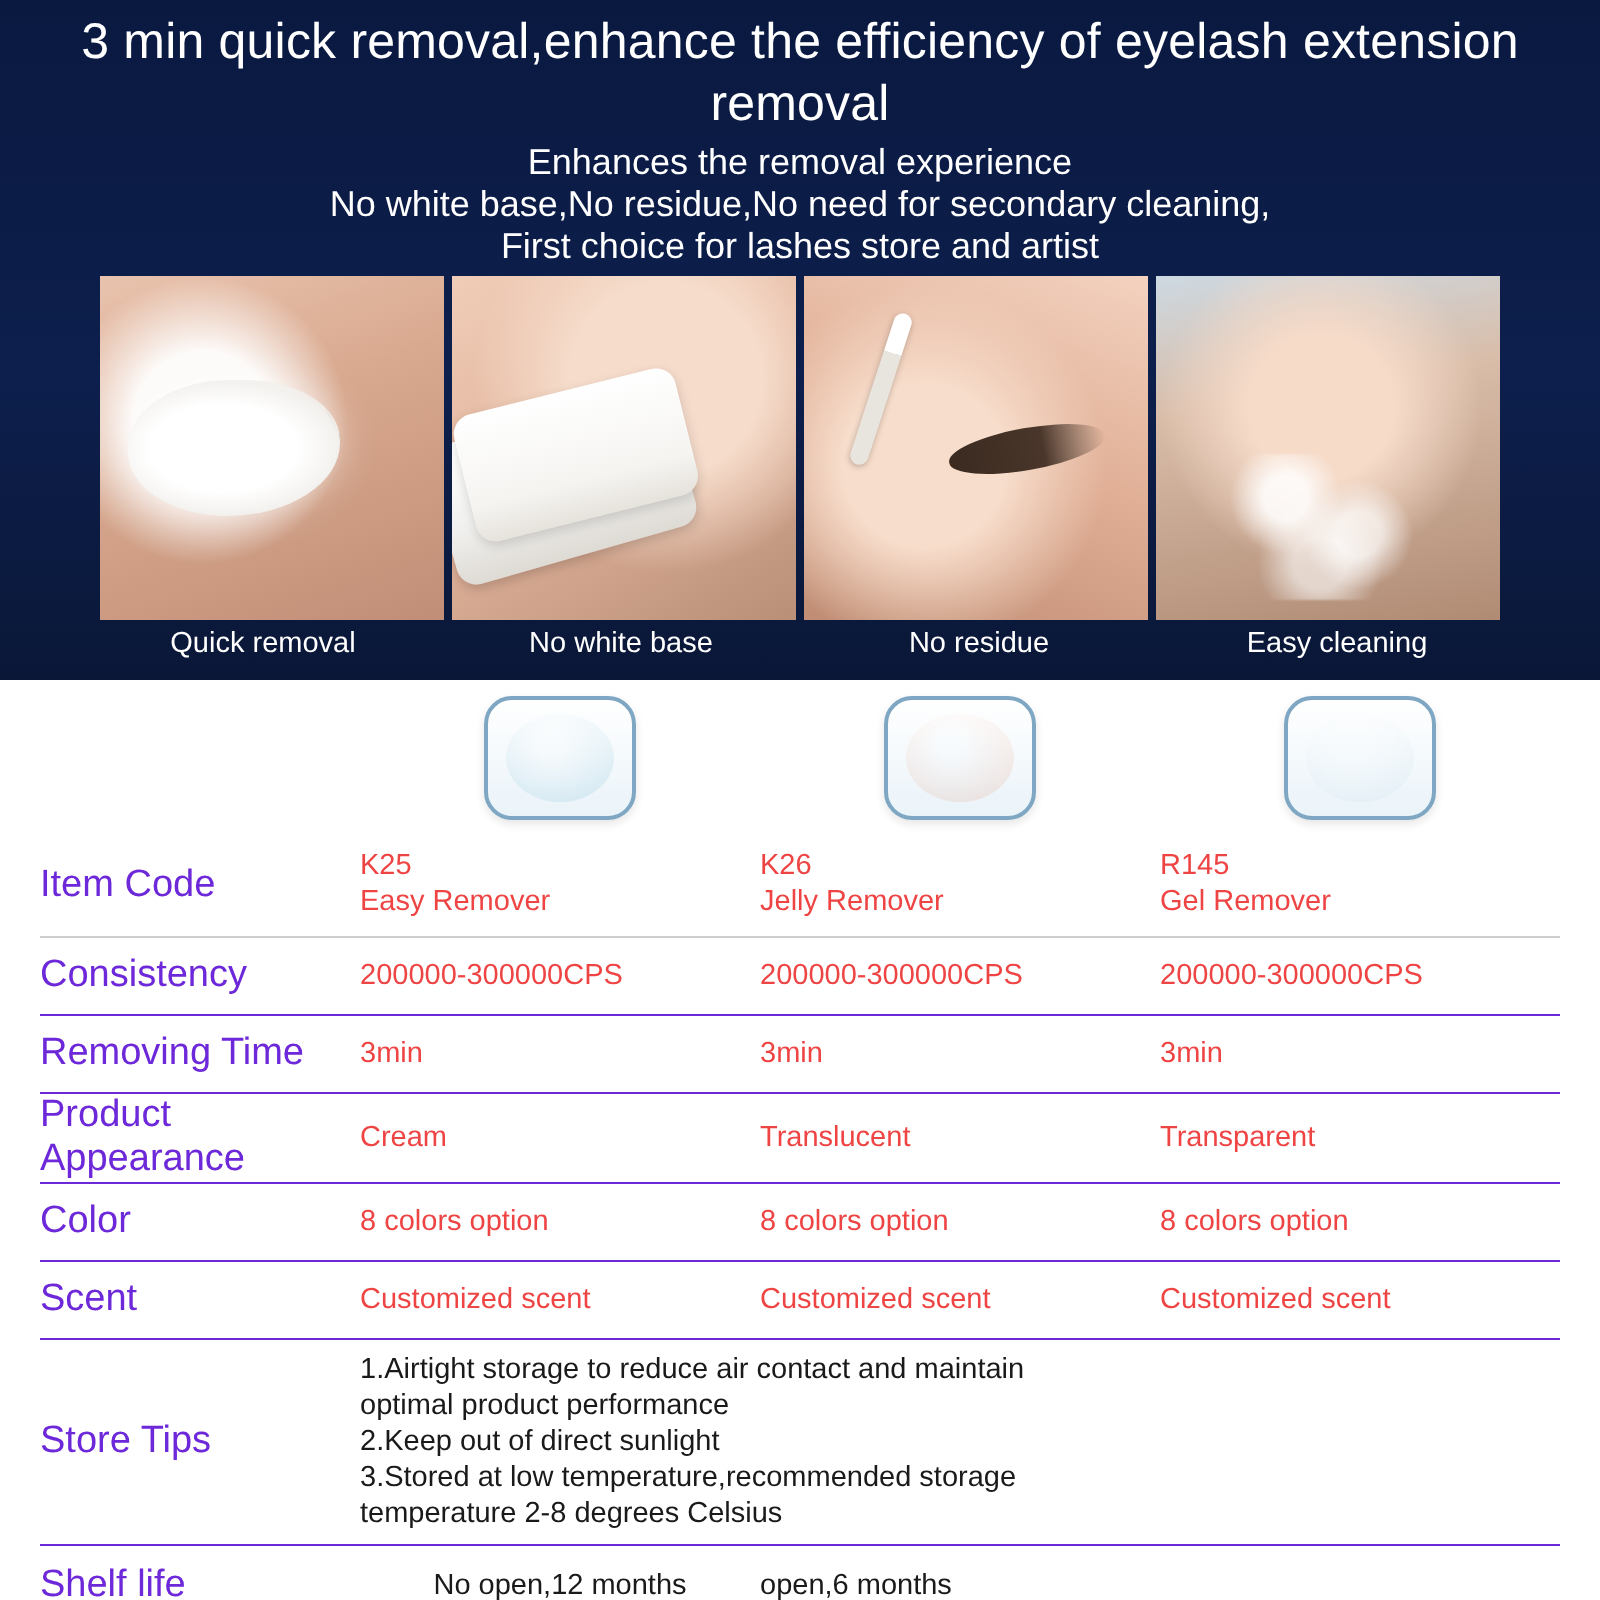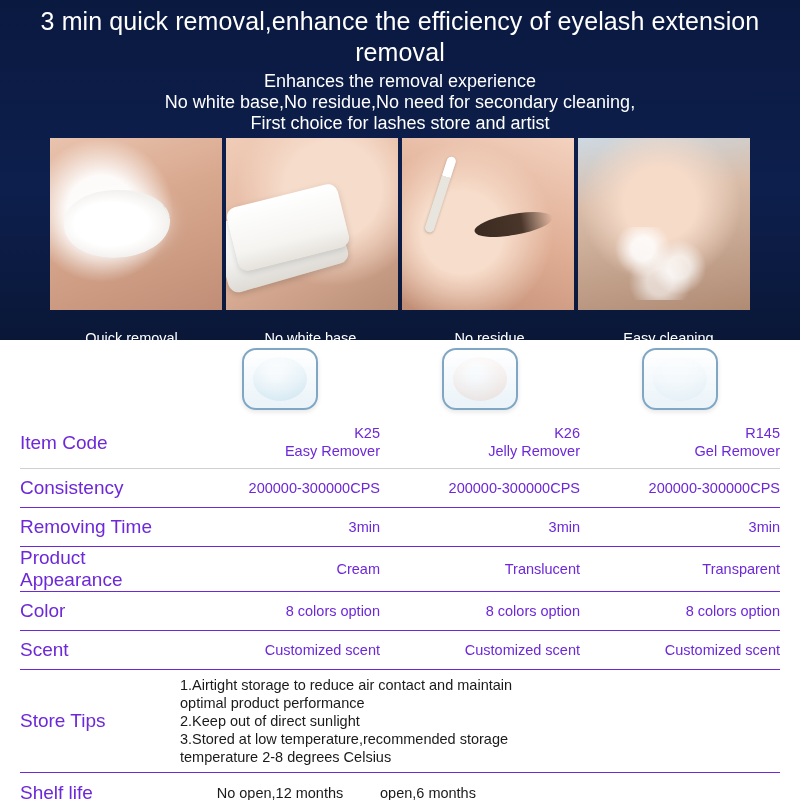--- a/index.html
+++ b/index.html
@@ -163,21 +163,21 @@
     background:
       radial-gradient(circle at 30% 30%, rgba(255,255,255,0.85) 0 12%, rgba(255,255,255,0) 30%),
       radial-gradient(circle at 62% 55%, rgba(255,255,255,0.7) 0 14%, rgba(255,255,255,0) 34%),
       radial-gradient(circle at 45% 75%, rgba(255,255,255,0.6) 0 16%, rgba(255,255,255,0) 38%);
     filter: blur(0.4px);
   }
 
   .caption-row {
     position: absolute;
     left: 50px;
-    top: 330px;
+    top: 314px;
     width: 700px;
     display: flex;
     gap: 16px;
   }
   .caption {
     width: 174px;
     text-align: center;
     color: #ffffff;
     font-size: 14.5px;
   }
@@ -203,22 +203,22 @@
     padding: 0;
   }
   .col-label { width: 160px; }
   .col-v { width: 200px; }
   td.label {
     padding-left: 6px;
     font-size: 19px;
     color: #6d28d9;
   }
   td.val {
-    text-align: right;
-    color: #6d28d9;
+    text-align: left;
+    color: #ef4444;
   }
   tr.jars td { border-bottom: none; height: 78px; }
   .jar {
     margin: 0 auto;
     width: 76px;
     height: 62px;
     position: relative;
   }
   .jar .lid {
     position: absolute;

